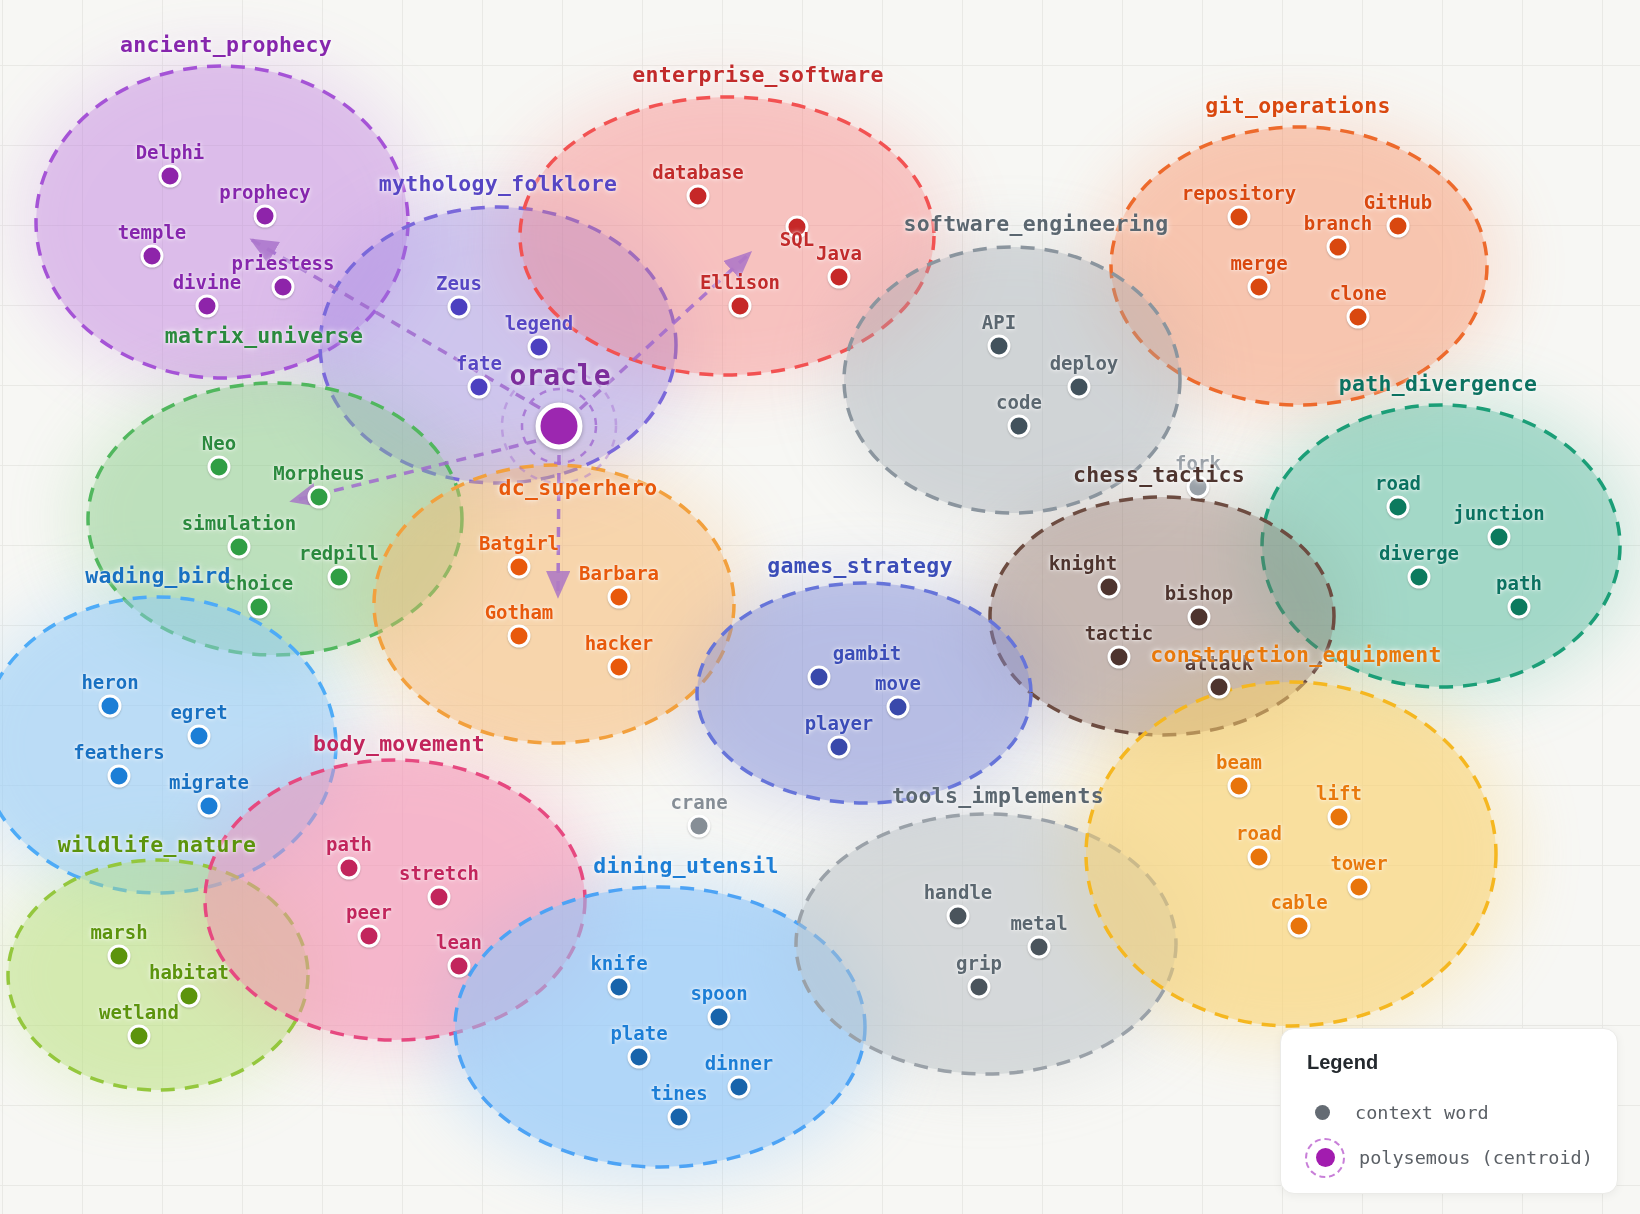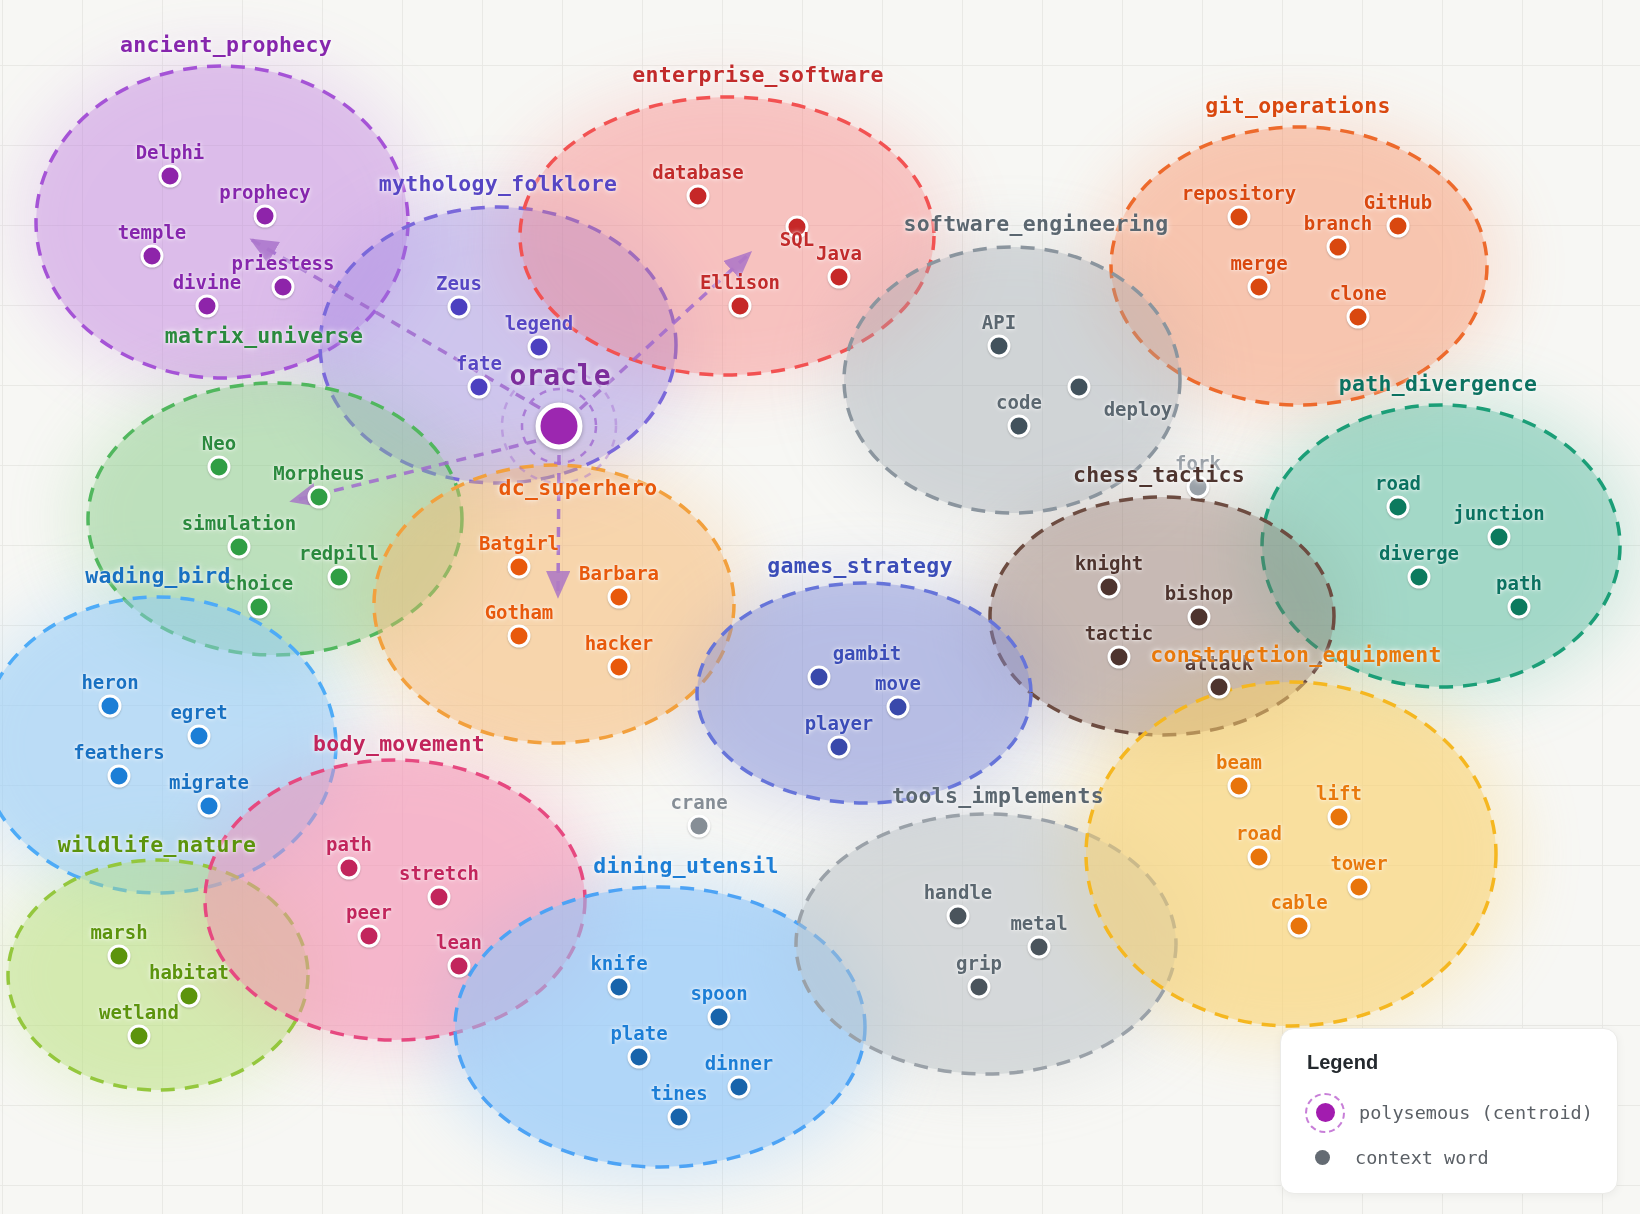--- a/index.html
+++ b/index.html
@@ -118,33 +118,33 @@
       <div class="wlabel" style="left: 1398px; top: 213px; color: rgb(217, 72, 15);">GitHub</div>
       <div class="dot" style="left: 1338px; top: 247px; background: rgb(217, 72, 15);"></div>
       <div class="wlabel" style="left: 1338px; top: 234px; color: rgb(217, 72, 15);">branch</div>
       <div class="dot" style="left: 1259px; top: 287px; background: rgb(217, 72, 15);"></div>
       <div class="wlabel" style="left: 1259px; top: 274px; color: rgb(217, 72, 15);">merge</div>
       <div class="dot" style="left: 1358px; top: 317px; background: rgb(217, 72, 15);"></div>
       <div class="wlabel" style="left: 1358px; top: 304px; color: rgb(217, 72, 15);">clone</div>
       <div class="dot" style="left: 999px; top: 346px; background: rgb(66, 82, 92);"></div>
       <div class="wlabel" style="left: 999px; top: 333px; color: rgb(91, 103, 112);">API</div>
       <div class="dot" style="left: 1079px; top: 387px; background: rgb(66, 82, 92);"></div>
-      <div class="wlabel" style="left: 1138px; top: 374px; color: rgb(91, 103, 112); margin-top: 46px;">deploy</div>
+      <div class="wlabel" style="left: 1084px; top: 374px; color: rgb(91, 103, 112);">deploy</div>
       <div class="dot" style="left: 1019px; top: 426px; background: rgb(66, 82, 92);"></div>
       <div class="wlabel" style="left: 1019px; top: 413px; color: rgb(91, 103, 112);">code</div>
       <div class="dot" style="left: 1398px; top: 507px; background: rgb(12, 122, 94);"></div>
       <div class="wlabel" style="left: 1398px; top: 494px; color: rgb(11, 114, 97);">road</div>
       <div class="dot" style="left: 1499px; top: 537px; background: rgb(12, 122, 94);"></div>
       <div class="wlabel" style="left: 1499px; top: 524px; color: rgb(11, 114, 97);">junction</div>
       <div class="dot" style="left: 1419px; top: 577px; background: rgb(12, 122, 94);"></div>
       <div class="wlabel" style="left: 1419px; top: 564px; color: rgb(11, 114, 97);">diverge</div>
       <div class="dot" style="left: 1519px; top: 607px; background: rgb(12, 122, 94);"></div>
       <div class="wlabel" style="left: 1519px; top: 594px; color: rgb(11, 114, 97);">path</div>
       <div class="dot" style="left: 1109px; top: 587px; background: rgb(78, 52, 46);"></div>
-      <div class="wlabel" style="left: 1109px; top: 574px; color: rgb(78, 52, 46);">knight</div>
+      <div class="wlabel" style="left: 1083px; top: 574px; color: rgb(78, 52, 46);">knight</div>
       <div class="dot" style="left: 1199px; top: 617px; background: rgb(78, 52, 46);"></div>
       <div class="wlabel" style="left: 1199px; top: 604px; color: rgb(78, 52, 46);">bishop</div>
       <div class="dot" style="left: 1119px; top: 657px; background: rgb(78, 52, 46);"></div>
       <div class="wlabel" style="left: 1119px; top: 644px; color: rgb(78, 52, 46);">tactic</div>
       <div class="dot" style="left: 1219px; top: 687px; background: rgb(78, 52, 46);"></div>
       <div class="wlabel" style="left: 1219px; top: 674px; color: rgb(78, 52, 46);">attack</div>
       <div class="dot" style="left: 219px; top: 467px; background: rgb(47, 158, 68);"></div>
       <div class="wlabel" style="left: 219px; top: 454px; color: rgb(43, 138, 62);">Neo</div>
       <div class="dot" style="left: 319px; top: 497px; background: rgb(47, 158, 68);"></div>
       <div class="wlabel" style="left: 319px; top: 484px; color: rgb(43, 138, 62);">Morpheus</div>
@@ -238,23 +238,23 @@
       <div class="ctitle" style="left: 157px; top: 844px; color: rgb(92, 148, 13);">wildlife_nature</div>
       <div class="ctitle" style="left: 399px; top: 743px; color: rgb(194, 37, 92);">body_movement</div>
       <div class="ctitle" style="left: 686px; top: 865px; color: rgb(28, 126, 214);">dining_utensil</div>
       <div class="ctitle" style="left: 998px; top: 795px; color: rgb(91, 103, 112);">tools_implements</div>
       <div class="ctitle" style="left: 1296px; top: 654px; color: rgb(232, 121, 12);">construction_equipment</div>
     </div>
 
   <div id="legend">
     <div class="legend-title">Legend</div>
     <div class="lrow">
+      <span class="ldot-ctx"></span>
+      <span class="ltext lctx-text">context word</span>
+    </div>
+    <div class="lrow">
       <span class="lring">
           <span class="ldot-cen"></span>
         </span>
       <span class="ltext lcen-text">polysemous (centroid)</span>
     </div>
-    <div class="lrow">
-      <span class="ldot-ctx"></span>
-      <span class="ltext lctx-text">context word</span>
-    </div>
   </div>
 </div>
 
 </body></html>

